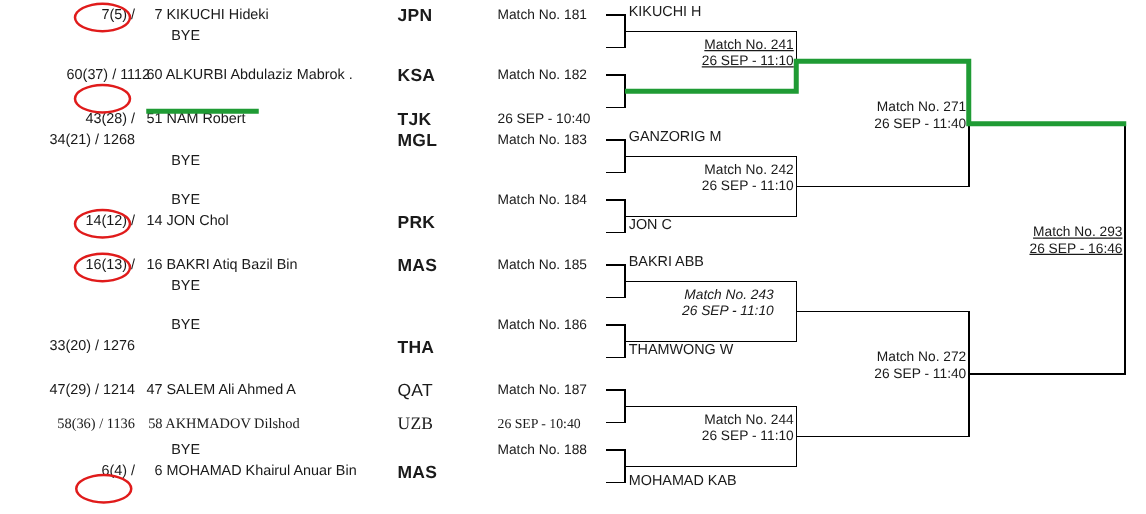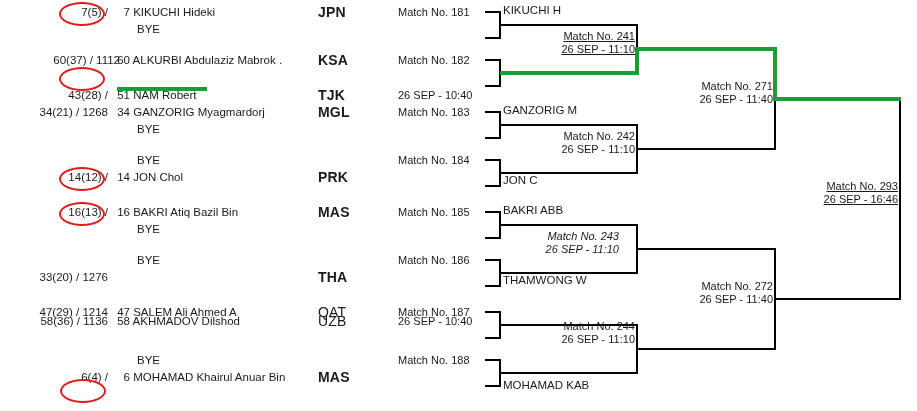--- a/index.html
+++ b/index.html
@@ -104,21 +104,20 @@
         <span class="rank">43(28) /</span>
         <span class="nm"><span class="seedno">51</span> <span>NAM Robert</span></span>
         <span class="noc bold">TJK</span>
         <span class="mdt">26 SEP - 10:40</span>
       </div>
     </div>
 
     <div class="pair" style="top:104px;">
       <div class="slot" style="top:0px;">
         <span class="rank">34(21) / 1268</span>
-        <span class="nm bold"><span class="seedno">34</span> <span>GANZORIG Myagmardorj</span></span>
         <span class="noc bold">MGL</span>
         <span class="mno">Match No. 183</span>
       </div>
       <div class="slot" style="top:17px;">
         <span class="bye">BYE</span>
       </div>
     </div>
 
     <div class="pair" style="top:152px;">
       <div class="slot" style="top:0px;">
@@ -155,21 +154,21 @@
       </div>
     </div>
 
     <div class="pair" style="top:304px;">
       <div class="slot" style="top:0px;">
         <span class="rank">47(29) / 1214</span>
         <span class="nm"><span class="seedno">47</span> <span>SALEM Ali Ahmed A</span></span>
         <span class="noc">QAT</span>
         <span class="mno">Match No. 187</span>
       </div>
-      <div class="slot" style="top:9px;">
+      <div class="slot" style="top:27px;font-family:Liberation Serif, serif;">
         <span class="rank">58(36) / 1136</span>
         <span class="nm"><span class="seedno">58</span> <span>AKHMADOV Dilshod</span></span>
         <span class="noc">UZB</span>
         <span class="mdt">26 SEP - 10:40</span>
       </div>
     </div>
 
     <div class="pair" style="top:352px;">
       <div class="slot" style="top:0px;">
         <span class="bye">BYE</span>
@@ -206,21 +205,21 @@
       <div>26 SEP - 11:10</div>
     </div>
     <div class="r2lab" style="left:477px;top:130px;width:158px;">
       <div>Match No. 242</div>
       <div>26 SEP - 11:10</div>
     </div>
     <div class="r2lab" style="left:461px;top:230px;width:158px;font-style:italic;">
       <div>Match No. 243</div>
       <div>26 SEP - 11:10</div>
     </div>
-    <div class="r2lab" style="left:477px;top:320px;width:158px;text-align:right;">
+    <div class="r2lab" style="left:477px;top:330px;width:158px;text-align:right;">
       <div>Match No. 244</div>
       <div>26 SEP - 11:10</div>
     </div>
   </div>
 
   <div>
     <div class="r2lab" style="left:615px;top:80px;width:158px;">
       <div>Match No. 271</div>
       <div>26 SEP - 11:40</div>
     </div>

